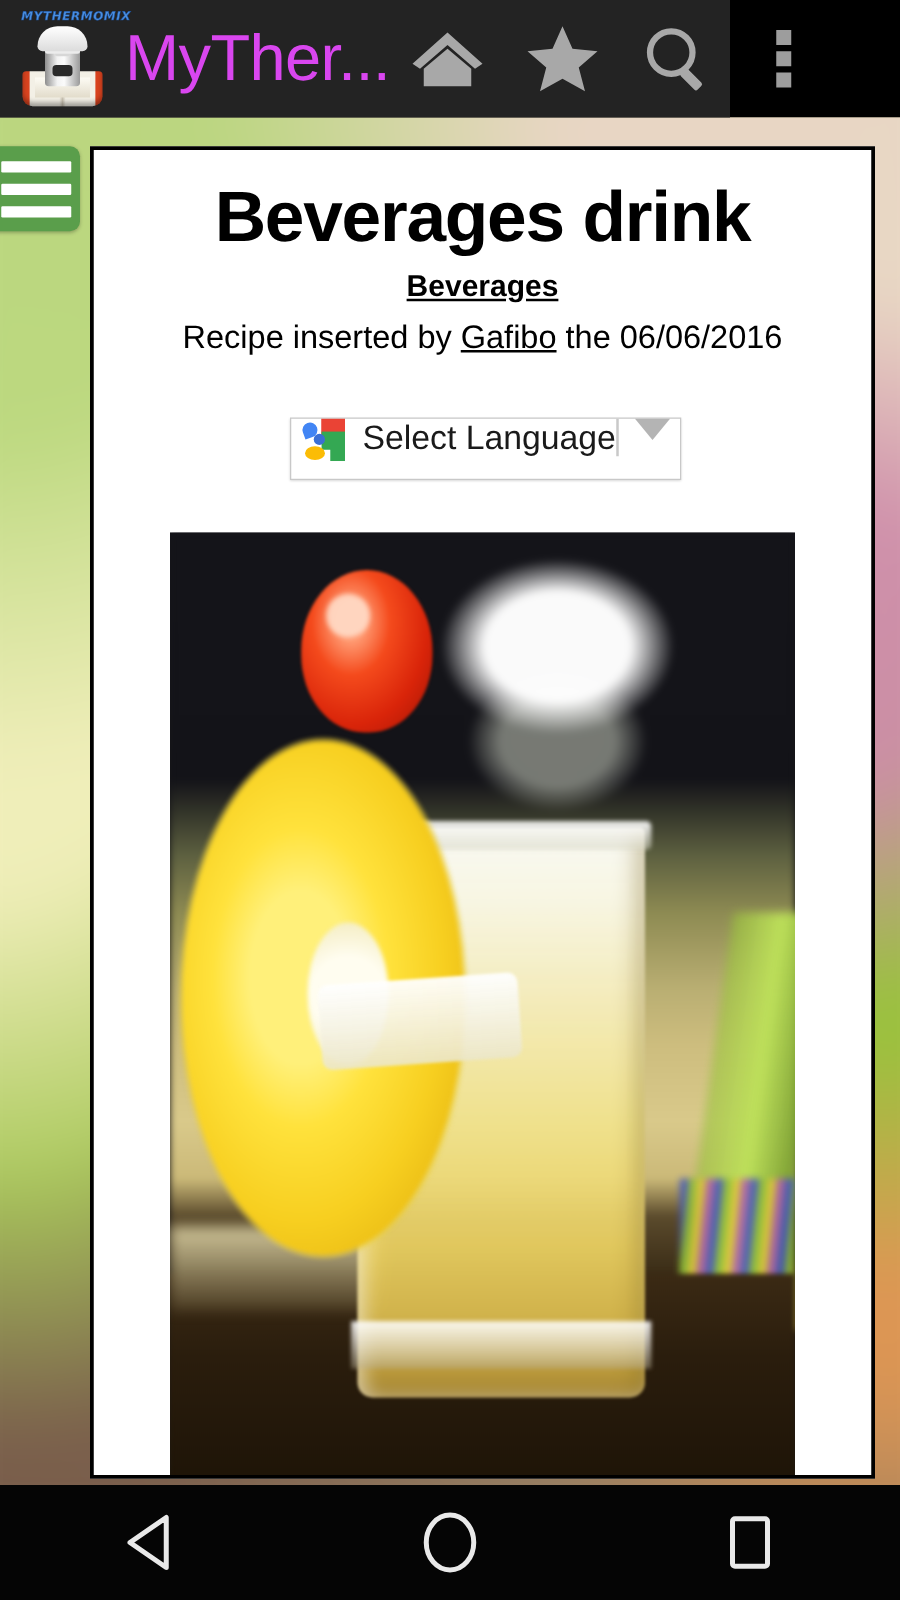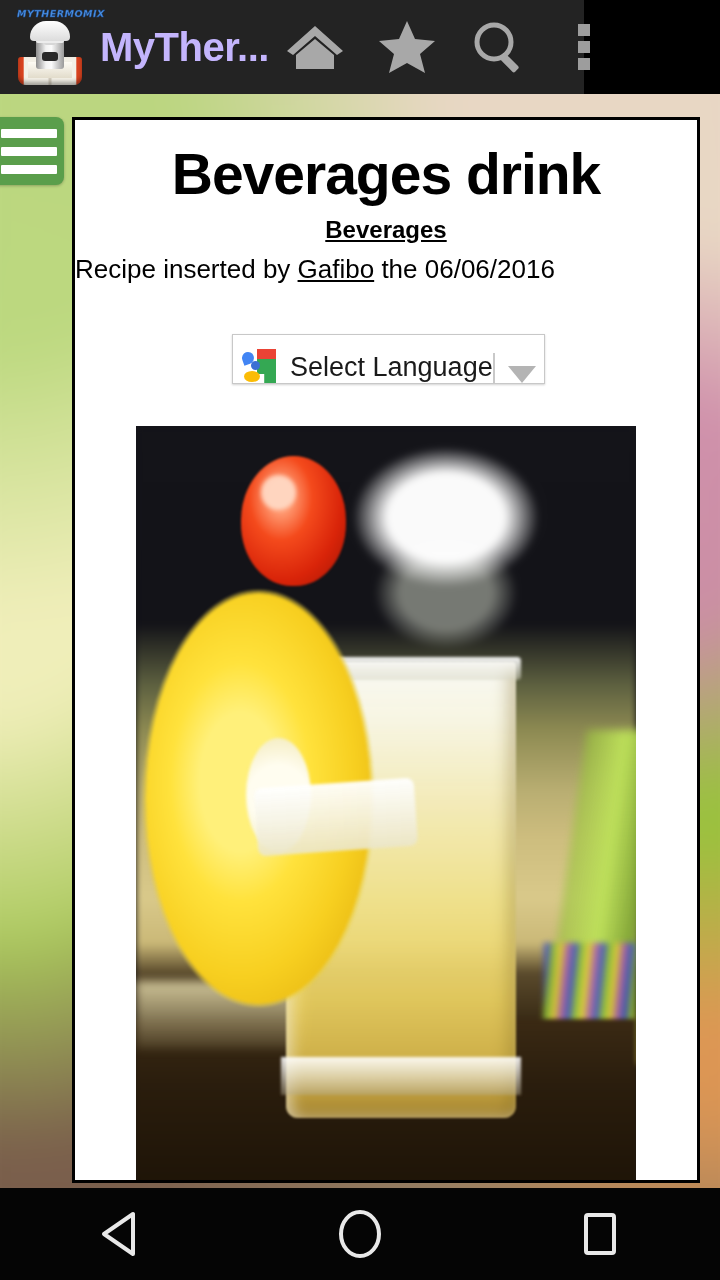--- a/index.html
+++ b/index.html
@@ -66,23 +66,23 @@
     position:absolute; left:22px; bottom:44px; width:28px; height:6px;
     background:#ececec; border-radius:2px;
   }
   .logo-face {
     position:absolute; left:28px; bottom:26px; width:16px; height:9px;
     background:#2a2a2a; border-radius:3px;
   }
 
   #app-title {
     margin-left:12px;
-    color:#c4b5fd;
-    font-size:40px;
-    font-weight:700;
+    color:#d946ef;
+    font-size:52px;
+    font-weight:400;
     letter-spacing:-0.5px;
     white-space:nowrap;
     flex:0 0 auto;
   }
   #toolbar-actions {
     margin-left:auto; display:flex; align-items:center; height:100%;
   }
   .tb-btn {
     width:92px; height:94px;
     display:flex; align-items:center; justify-content:center;
@@ -149,33 +149,34 @@
   #recipe-category {
     margin-top:10px;
     text-align:center;
     font-size:24px;
     font-weight:bold;
     text-decoration:underline;
     color:#000;
   }
   #recipe-meta {
     margin-top:10px;
+    text-align:center;
     font-size:26px;
     color:#000;
   }
   #recipe-meta .author { text-decoration:underline; }
 
   
   #translate-widget {
     position:absolute; left:157px; top:214px;
     width:313px; height:50px;
     background:#fff;
     border:1px solid #c8c8c8;
     box-shadow:0 1px 2px rgba(0,0,0,.18);
-    display:flex; align-items:flex-end;
+    display:flex; align-items:flex-start;
   }
   #gt-icon {
     position:relative;
     width:34px; height:34px; margin-left:9px; flex:0 0 auto;
   }
   .gt-blue-a{position:absolute;left:0;top:3px;width:12px;height:12px;background:#4285f4;border-radius:50% 50% 50% 0;transform:rotate(-20deg);}
   .gt-blue-b{position:absolute;left:9px;top:12px;width:9px;height:9px;background:#3b6fd4;border-radius:50%;}
   .gt-yellow{position:absolute;left:2px;top:22px;width:16px;height:11px;background:#fbbc05;border-radius:50%;}
   .gt-red{position:absolute;left:15px;top:0px;width:19px;height:16px;background:#ea4335;}
   .gt-green{position:absolute;left:15px;top:10px;width:19px;height:24px;background:#34a853;

